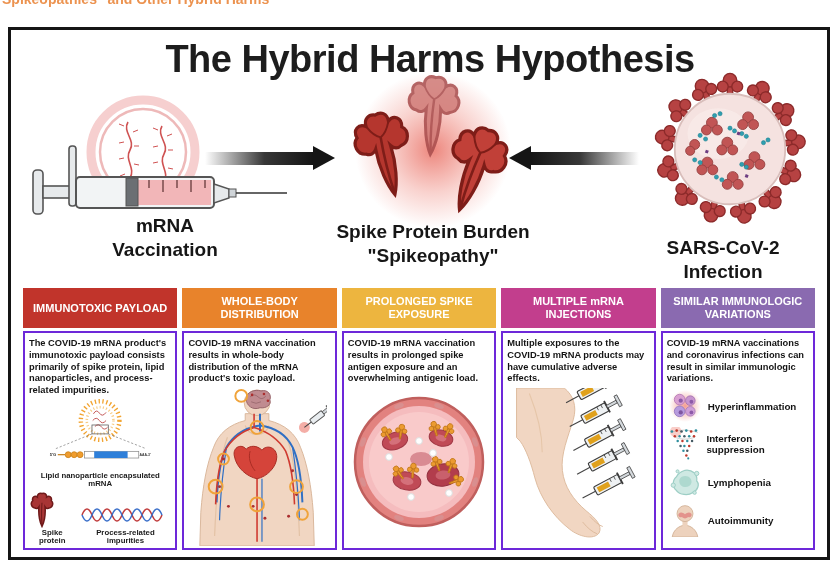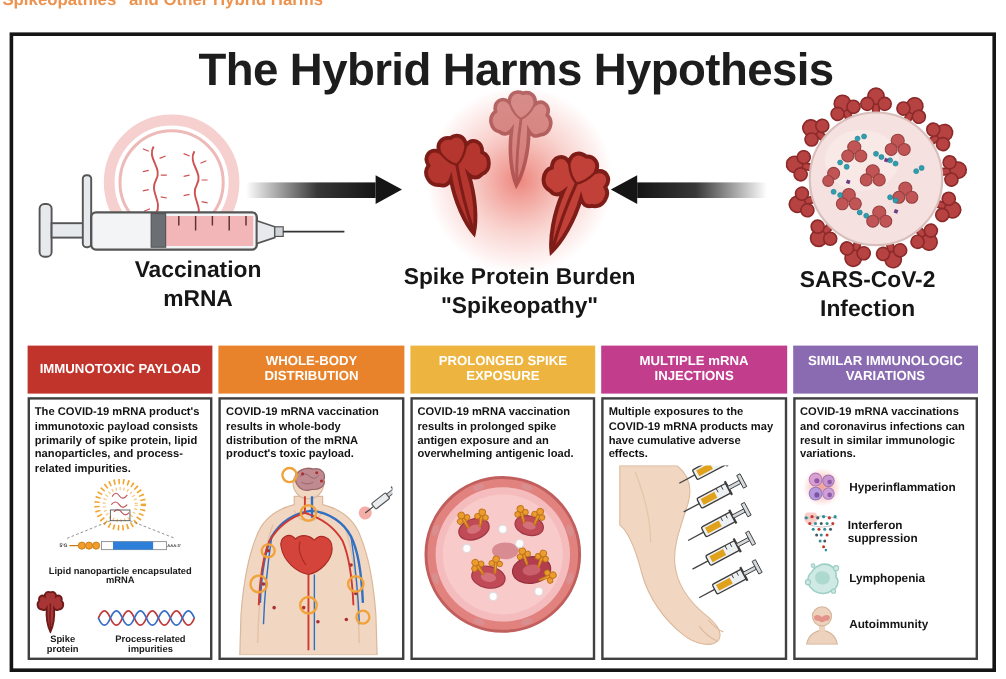--- a/index.html
+++ b/index.html
@@ -13,36 +13,36 @@
   .title{position:absolute;left:0;top:8px;width:100%;text-align:center;
          font-size:38px;font-weight:bold;letter-spacing:-0.5px;color:#1d1d1d;padding-left:11px;}
   
   .illus{position:absolute;}
   .illus-left{left:14px;top:44px;}
   .illus-center{left:312px;top:42px;}
   .illus-right{left:633px;top:33px;}
   .toplabel{position:absolute;text-align:center;font-weight:bold;font-size:19px;line-height:24px;color:#161616;}
   .lab-left{left:14px;top:184px;width:280px;}
   .lab-center{left:302px;top:190px;width:240px;}
-  .lab-right{left:612px;top:192px;width:200px;}
+  .lab-right{left:612px;top:206px;width:200px;}
   .arrow{position:absolute;display:flex;align-items:center;height:24px;}
   .arrow-bar{width:108px;height:13px;}
   .arrow-r .arrow-bar{background:linear-gradient(90deg,rgba(20,20,20,0),rgba(20,20,20,0.85) 55%,#151515);}
   .arrow-l .arrow-bar{background:linear-gradient(270deg,rgba(20,20,20,0),rgba(20,20,20,0.85) 55%,#151515);}
   .tri-r{width:0;height:0;border-top:12px solid transparent;border-bottom:12px solid transparent;border-left:22px solid #151515;}
   .tri-l{width:0;height:0;border-top:12px solid transparent;border-bottom:12px solid transparent;border-right:22px solid #151515;}
   .arrow-r{left:194px;top:116px;}
   .arrow-l{left:498px;top:116px;}
   
   .panels{position:absolute;left:12px;right:12px;top:258px;bottom:7px;display:flex;gap:5px;}
   .panel{flex:1;display:flex;flex-direction:column;min-width:0;}
   .panel-header{height:40px;flex:0 0 40px;display:flex;align-items:center;justify-content:center;
                 text-align:center;color:#fff;font-weight:bold;font-size:11px;line-height:1.18;
                 padding:2px 6px;box-sizing:border-box;}
-  .panel-body{border:2px solid #404040;background:#fff;flex:1;margin-top:3px;
+  .panel-body{border:2px solid #6d28d9;background:#fff;flex:1;margin-top:3px;
               padding:5px 4px 2px;display:flex;flex-direction:column;align-items:center;overflow:hidden;}
   .panel-text{font-size:9.3px;font-weight:bold;line-height:1.27;color:#141414;align-self:stretch;}
   .cap{font-size:7.8px;font-weight:bold;text-align:center;line-height:1.1;color:#1a1a1a;}
   .p1-row{display:flex;align-items:flex-end;gap:4px;margin-top:3px;width:100%;justify-content:space-between;}
   .p1-col{display:flex;flex-direction:column;align-items:flex-start;gap:1px;}
   .imm-item{display:flex;align-items:center;gap:7px;width:100%;margin-top:5px;padding-left:2px;box-sizing:border-box;}
   .imm-label{font-size:9.8px;font-weight:bold;color:#141414;}
 </style>
 </head>
 <body>
@@ -71,22 +71,22 @@
         <rect x="51" y="118" width="138" height="31" rx="4" fill="#f2f4f5" stroke="#555" stroke-width="2" transform="translate(0,-15)"></rect>
         <rect x="112" y="106" width="74" height="25" fill="#f2b6b8"></rect>
         <rect x="101" y="104" width="12" height="28" fill="#6b6f73" stroke="#555" stroke-width="1"></rect>
         <path d="M124,106 l0,8 M138,106 l0,12 M152,106 l0,8 M166,106 l0,12 M180,106 l0,8" stroke="#5a3030" stroke-width="1.2"></path>
         <path d="M189,110 L204,115 L204,124 L189,129 Z" fill="#e7eaec" stroke="#555" stroke-width="1.4"></path>
         <rect x="204" y="115" width="7" height="8" fill="#cfd4d8" stroke="#555" stroke-width="1"></rect>
         <line x1="211" y1="119" x2="262" y2="119" stroke="#333" stroke-width="1.6"></line>
       </svg>
     </div>
     <div class="toplabel lab-left">
+      <span style="display:block">mRNA</span>
       <span style="display:block">Vaccination</span>
-      <span style="display:block">mRNA</span>
     </div>
 
     <div class="arrow arrow-r">
       <div class="arrow-bar"></div>
         <div class="tri-r"></div>
     </div>
     <div class="arrow arrow-l">
       <div class="tri-l"></div>
         <div class="arrow-bar"></div>
     </div>

